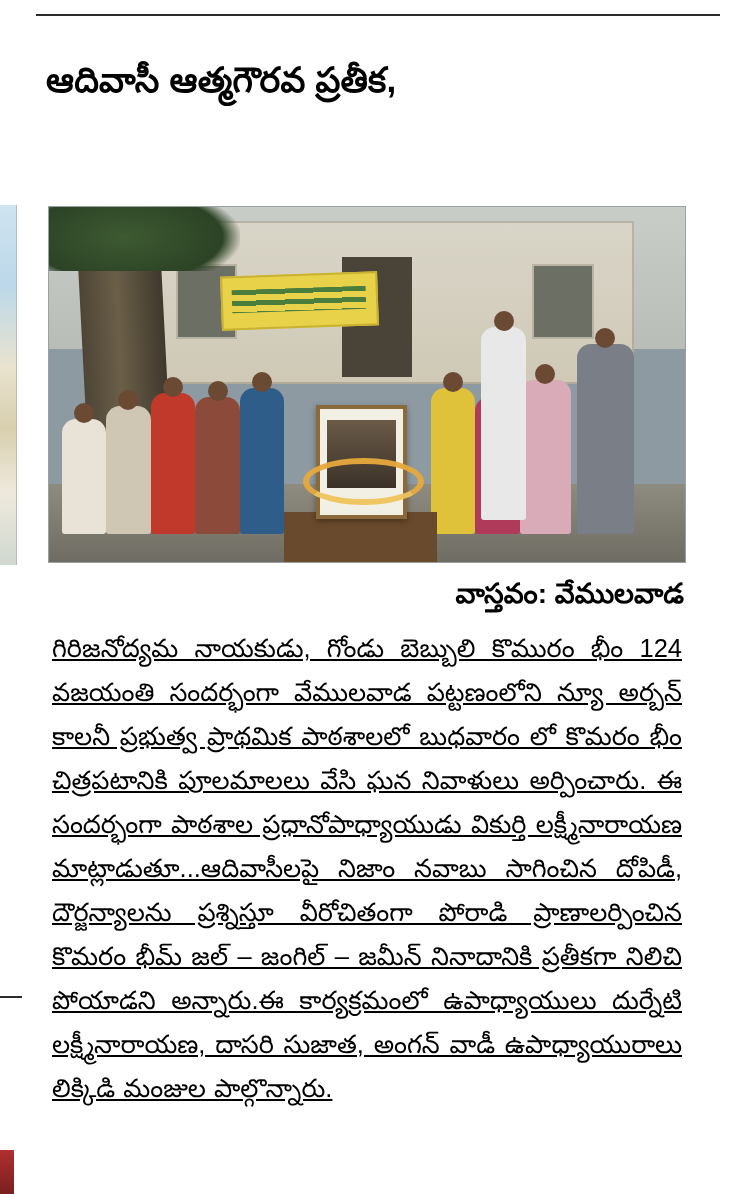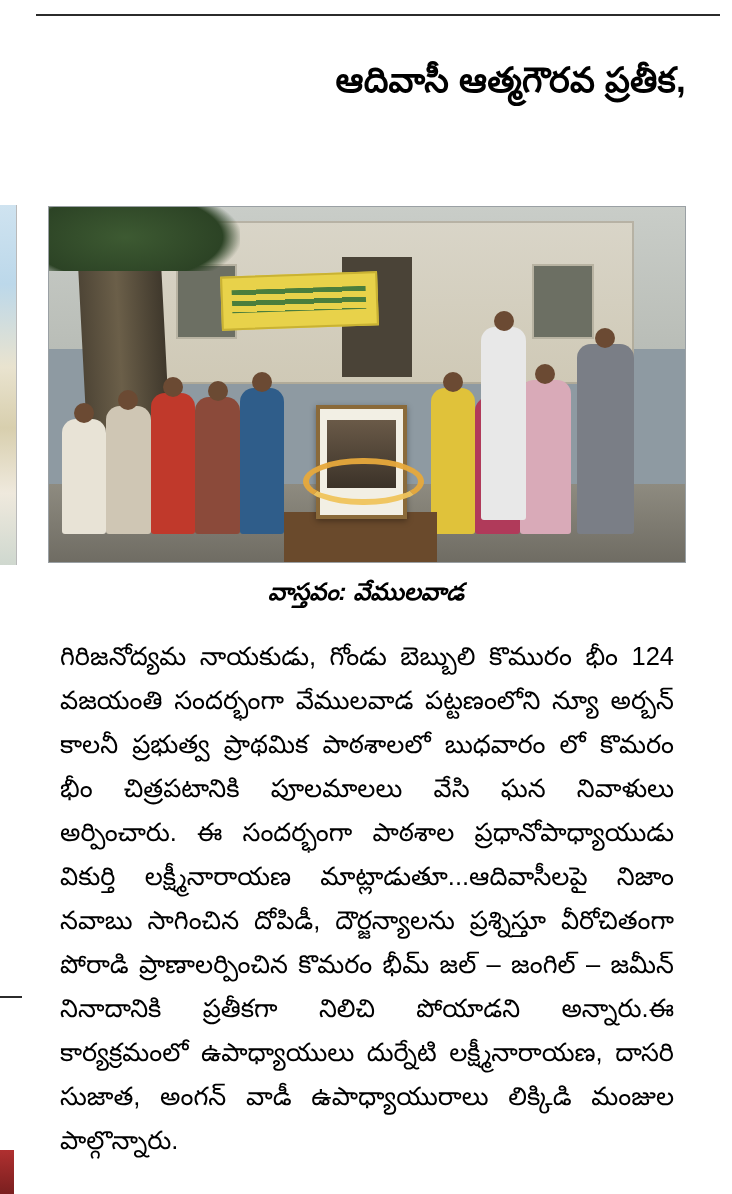--- a/index.html
+++ b/index.html
@@ -51,21 +51,21 @@
     width: 22px;
     height: 2px;
     background: #2b2b2b;
   }
 
   .headline-wrap {
     position: absolute;
     left: 46px;
     top: 46px;
     width: 640px;
-    text-align: right;
+    text-align: left;
   }
   .headline-line {
     font-family: "Liberation Sans", sans-serif;
     font-weight: bold;
     font-size: 35px;
     line-height: 68px;
     letter-spacing: 0.2px;
     color: #000;
     white-space: nowrap;
   }
@@ -165,40 +165,39 @@
   .ph-table {
     position: absolute; left: 37%; bottom: 0%; width: 24%; height: 14%;
     background: #6a4a2c;
   }
 
   .subhead {
     position: absolute;
     left: 48px;
     top: 578px;
     width: 636px;
-    text-align: center;
+    text-align: right;
     font-weight: bold;
-    font-size: 24px;
+    font-size: 28px;
     color: #000;
-    font-style: italic;
   }
 
   .body-text {
     position: absolute;
     left: 44px;
     top: 618px;
     width: 646px;
     font-size: 25.5px;
     line-height: 44px;
     text-align: justify;
     text-align-last: left;
     color: #000;
     word-spacing: 1px;
   }
-  .body-text p { margin: 16px; }
+  .body-text p { margin: 8px; text-decoration: underline; }
 </style>
 </head>
 <body>
 
 <div class="top-rule"></div>
 <div class="left-sliver"></div>
 <div class="left-tick"></div>
 <div class="left-sliver-2"></div>
 
 <div class="headline-wrap">

